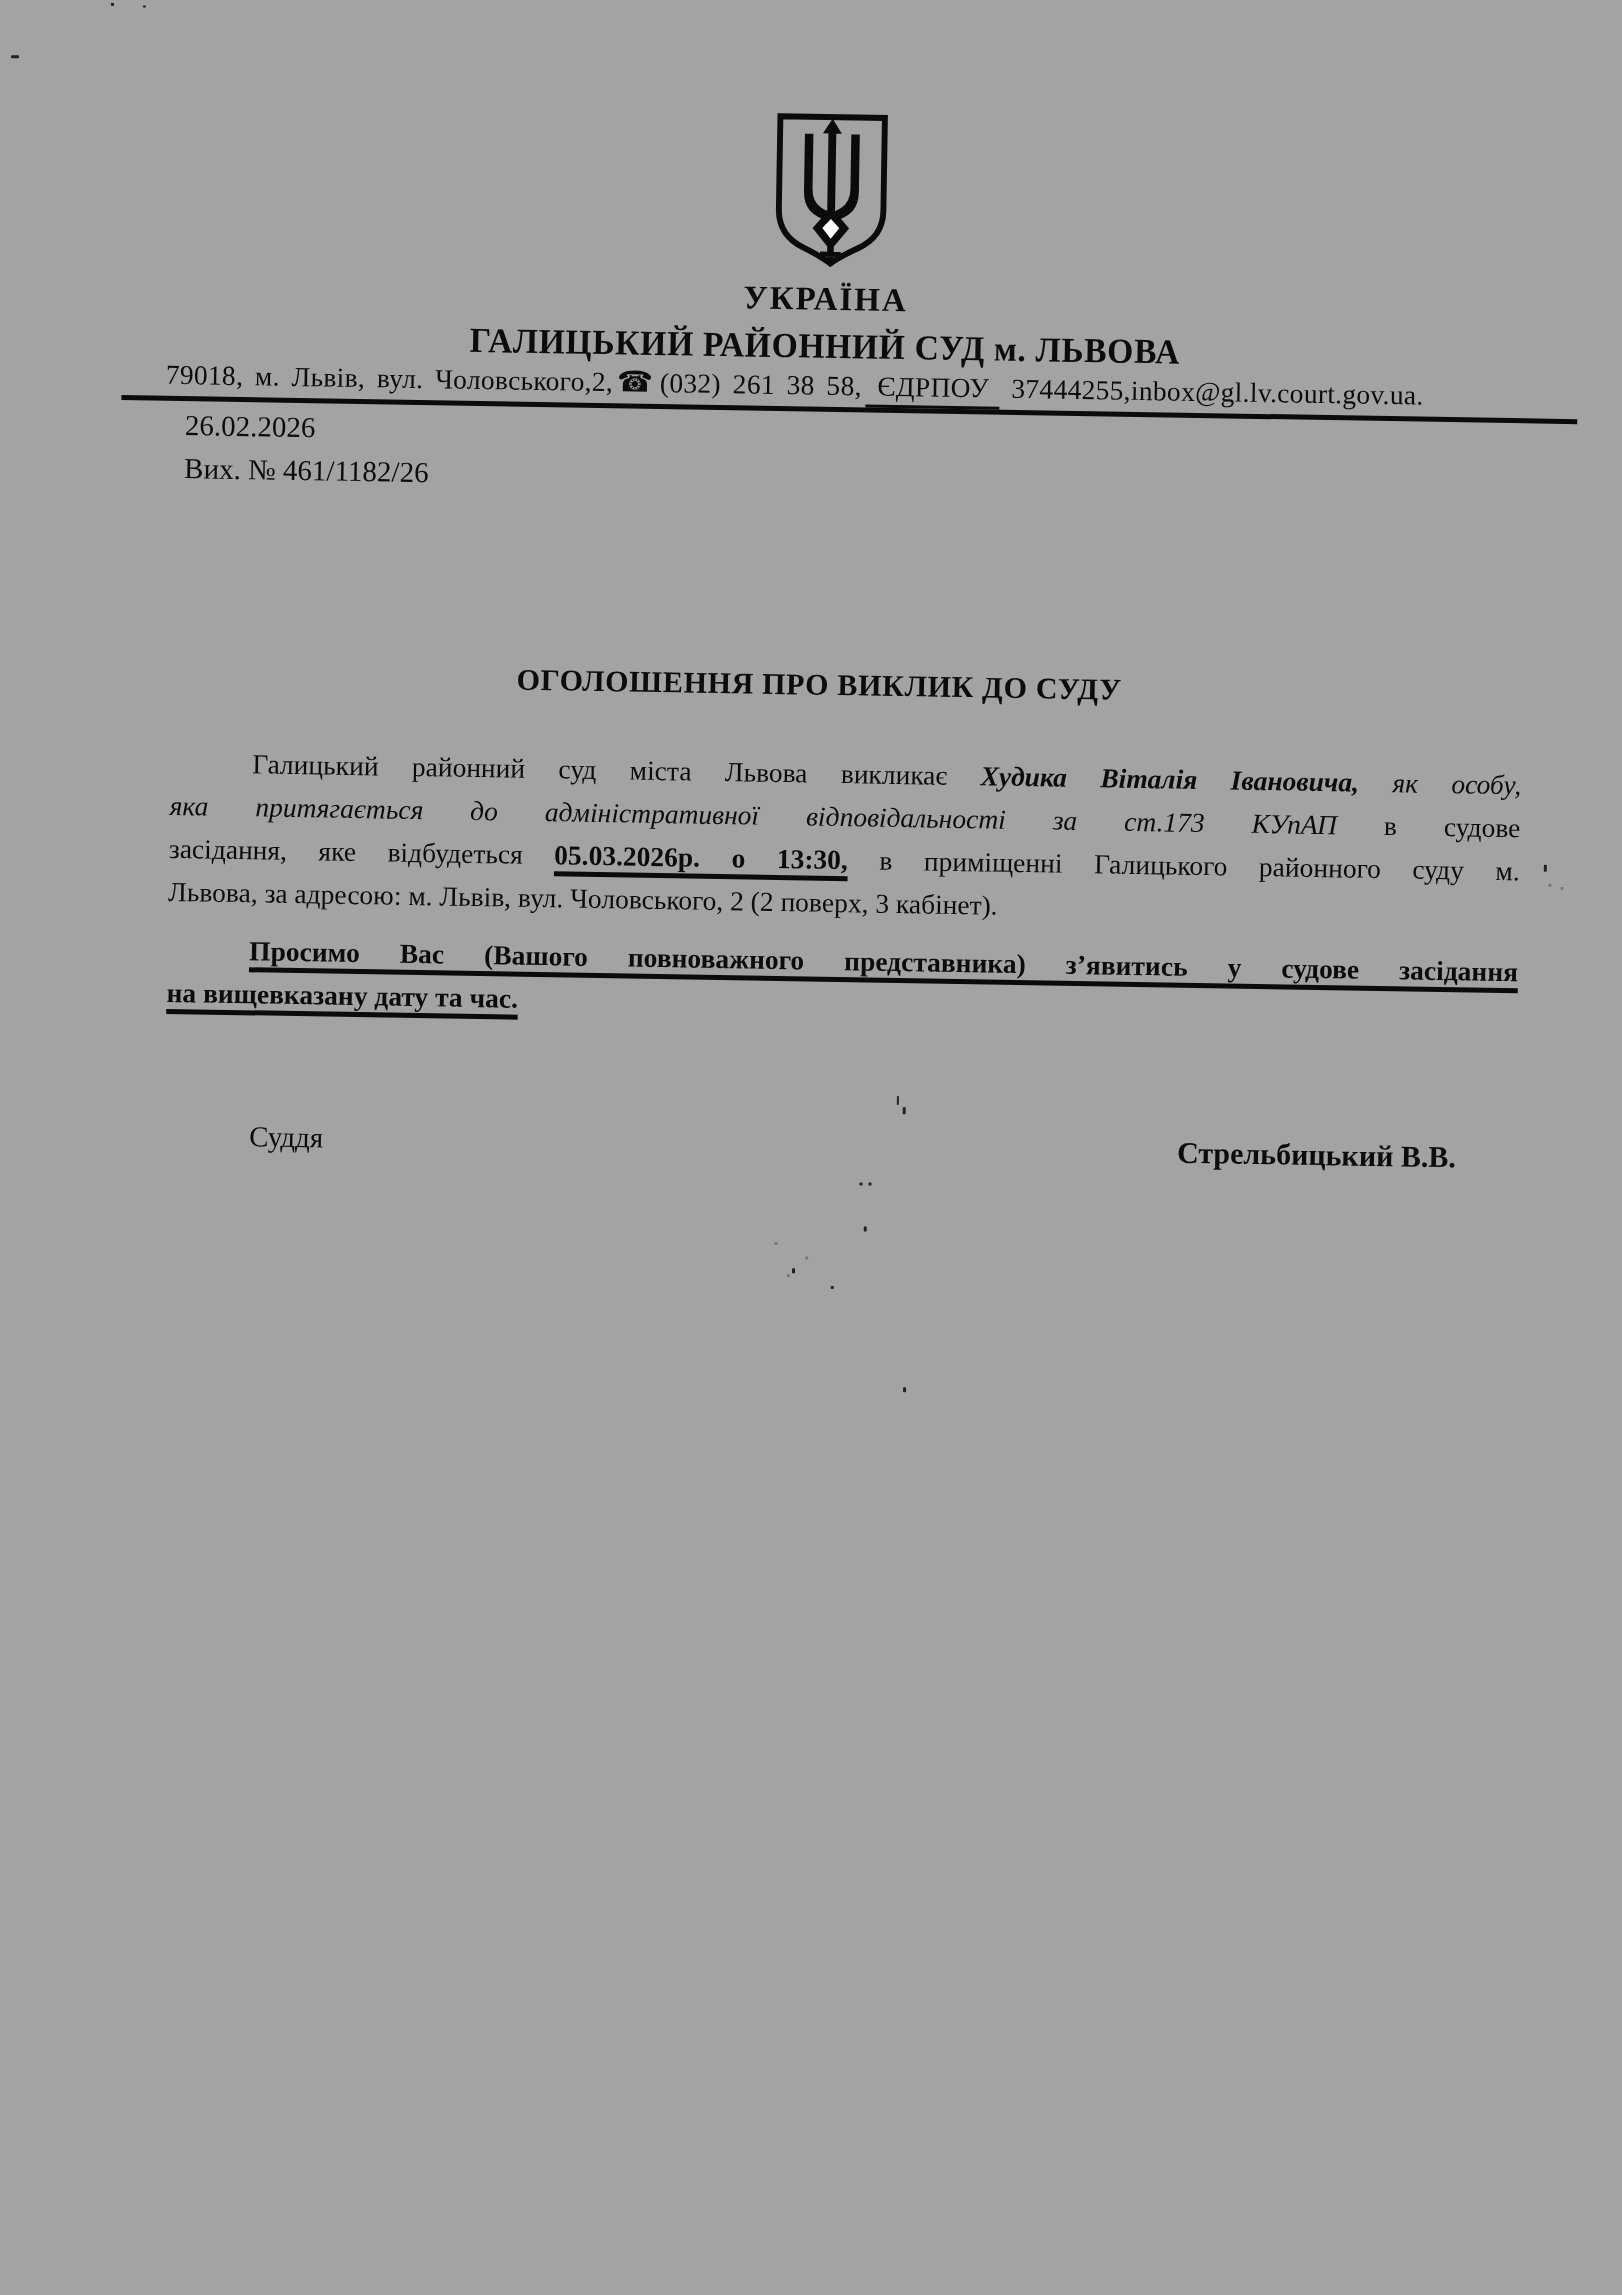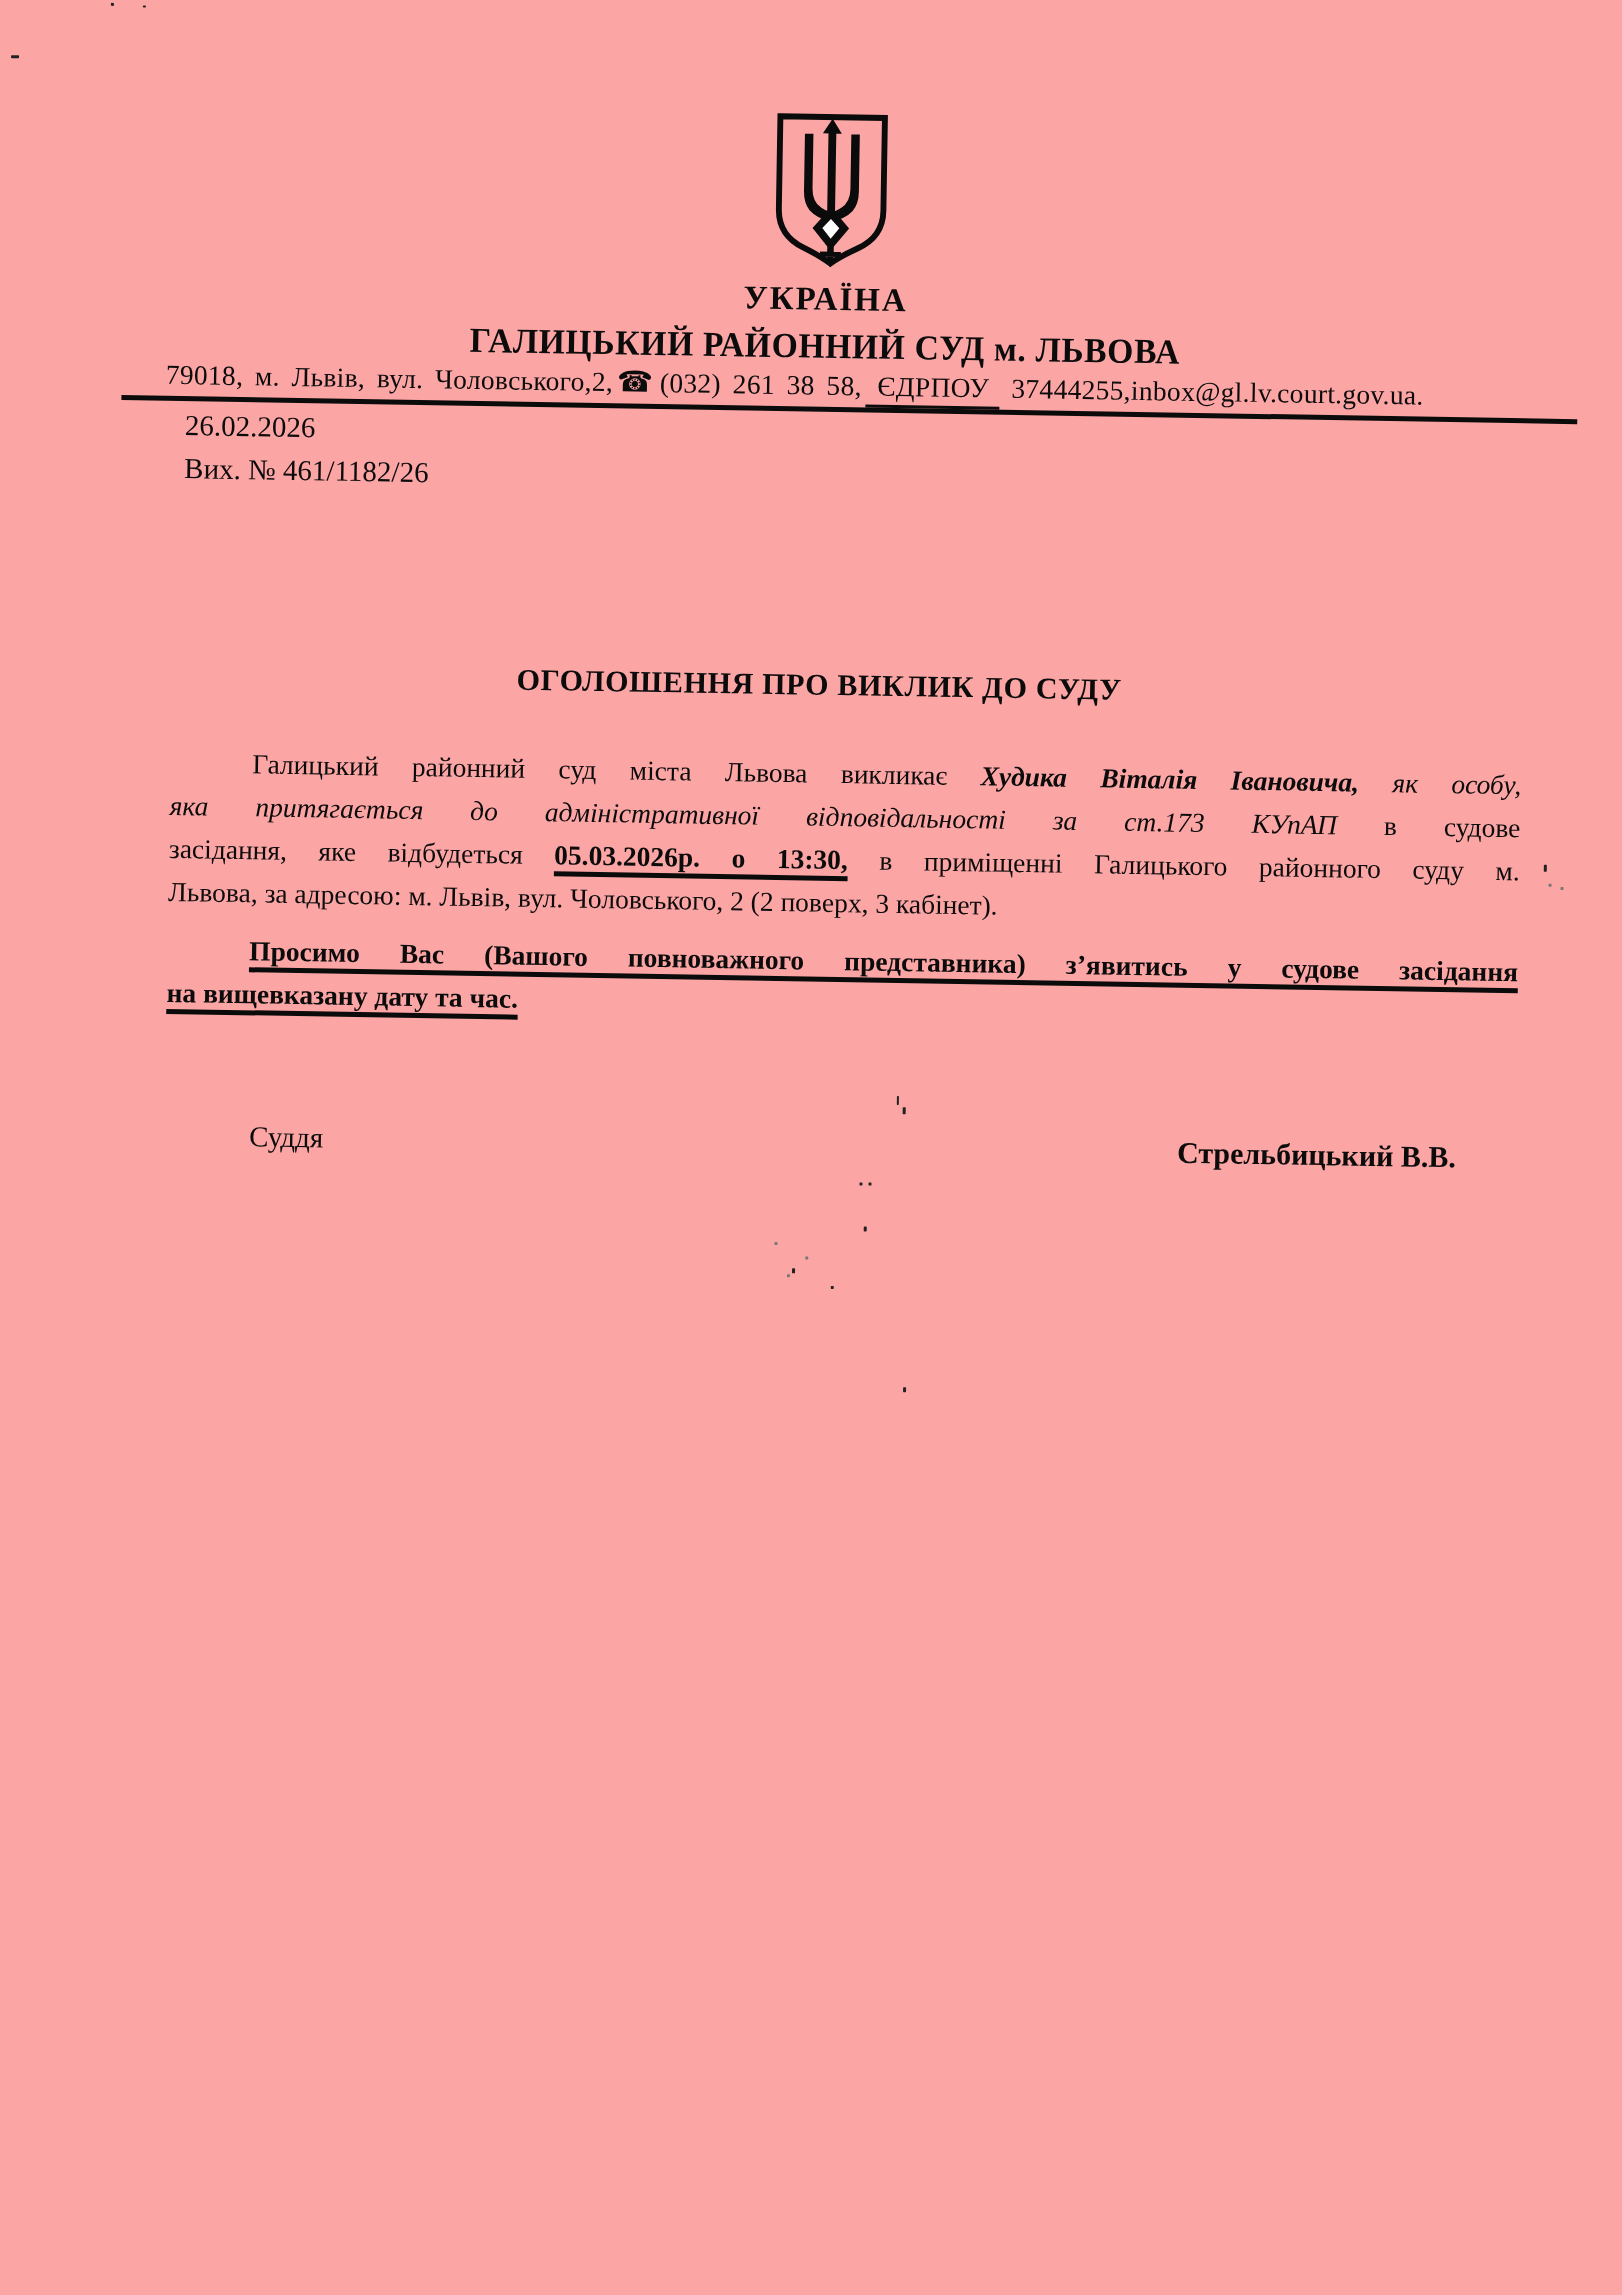--- a/index.html
+++ b/index.html
@@ -1,19 +1,19 @@
 <!DOCTYPE html>
 <html style="font-size:10.5px"><head>
 <meta charset="utf-8">
 <style>
   html,body{margin:0;padding:0;background:#e8e8e8;}
   .page{
     position:relative;
     width:1622px;height:2295px;
-    background:#fca5a5;
+    background:#a3a3a3;
     overflow:hidden;
     font-family:"Liberation Serif","DejaVu Serif",serif;
     color:#0c0c0c;
   }
   .content{
     position:absolute;inset:0;
     transform:rotate(0.95deg);
     transform-origin:0 0;
   }
   .abs{position:absolute;}

